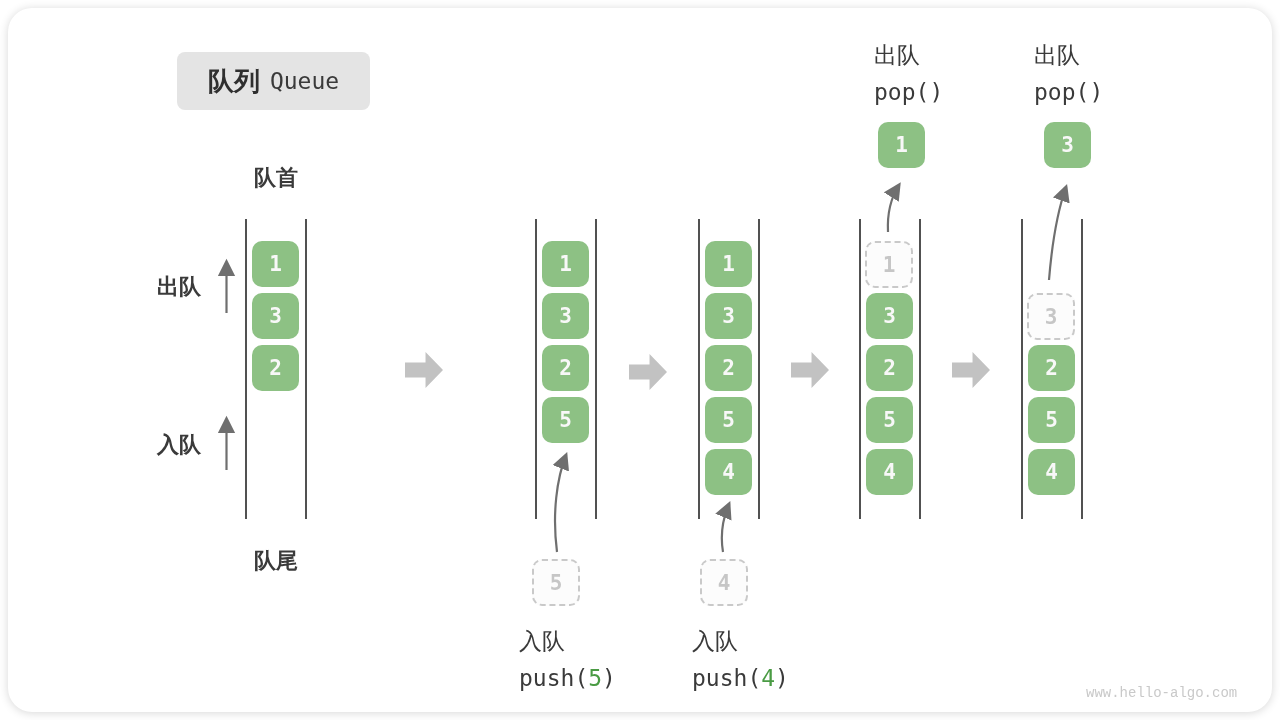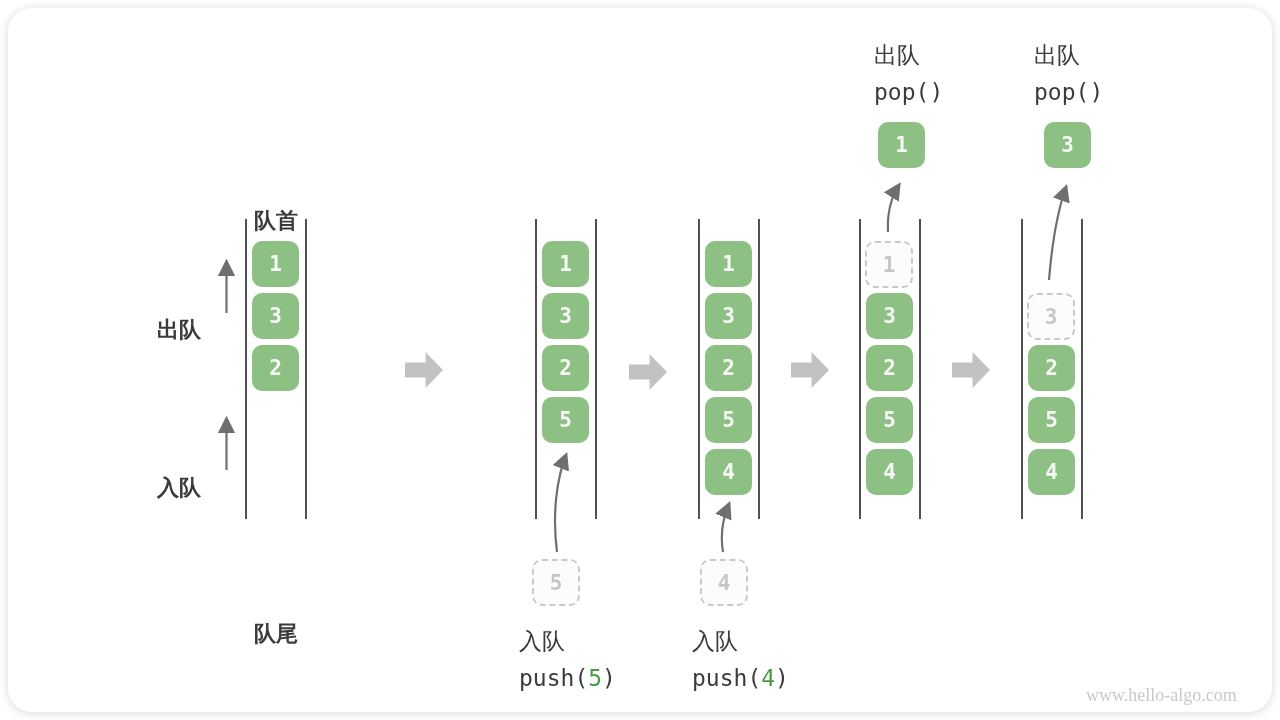--- a/index.html
+++ b/index.html
@@ -10,23 +10,23 @@
           box-shadow:0 1px 10px rgba(0,0,0,.16); }
 
   
   .title-box { position:absolute; left:169px; top:44px; width:193px; height:58px;
                background:#e4e4e4; border-radius:8px; display:flex; align-items:center;
                justify-content:center; gap:10px; }
   .title-zh { font-size:26px; font-weight:bold; color:#2f2f2f; }
   .title-en { font-family:"DejaVu Sans Mono", monospace; font-size:23px; color:#3a3a3a; }
 
   
-  .lbl { position:absolute; color:#3a3a3a; font-weight:bold; font-size:22px;margin-top:43px; }
+  .lbl { position:absolute; color:#3a3a3a; font-weight:bold; font-size:22px; }
   .lbl-front  { left:237px; top:155px; width:62px; text-align:center; }
-  .lbl-rear   { left:237px; top:568px; width:62px; text-align:center; }
+  .lbl-rear   { left:237px; top:538px; width:62px; text-align:center; }
   .lbl-deq    { left:149px; top:264px; }
   .lbl-enq    { left:149px; top:422px; }
 
   
   .vline { position:absolute; top:211px; width:2px; height:300px; background:#515151; }
 
   
   .box { position:absolute; width:47px; height:46px; border-radius:10px;
          background:#8dc184; color:#f8f8f8; display:flex; align-items:center;
          justify-content:center; font-family:"DejaVu Sans Mono", monospace;
@@ -44,27 +44,31 @@
 
   
   .flow-arrow { position:absolute; width:38px; height:36px; background:#c2c2c2;
                 clip-path:polygon(0% 29%, 54% 29%, 54% 0%, 100% 50%, 54% 100%, 54% 71%, 0% 71%); }
 
   
   svg.overlay { position:absolute; left:0; top:0; width:1280px; height:720px;
                 pointer-events:none; }
 
   .watermark { position:absolute; left:1078px; top:677px; color:#c9c9c9;
-               font-family:Liberation Serif, serif; font-size:18px; }
+               font-family:Liberation Mono, monospace; font-size:14px; }
 </style>
 </head>
 <body>
 
 <div class="card">
 
+  <div class="title-box">
+    <span class="title-zh">队列</span>
+    <span class="title-en">Queue</span>
+  </div>
 
   <div class="lbl lbl-front">队首</div>
   <div class="lbl lbl-rear">队尾</div>
   <div class="lbl lbl-deq">出队</div>
   <div class="lbl lbl-enq">入队</div>
 
   <div class="vline" style="left:237px"></div>
   <div class="vline" style="left:297px"></div>
   <div class="box" style="left:244px; top:233px">1</div>
   <div class="box" style="left:244px; top:285px">3</div>

